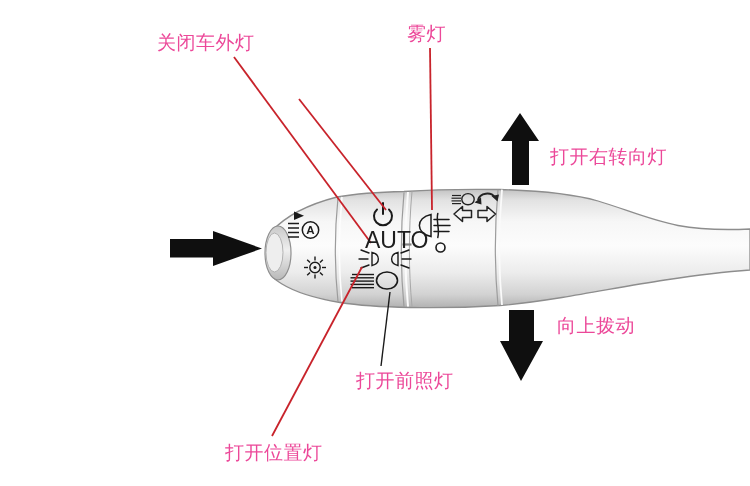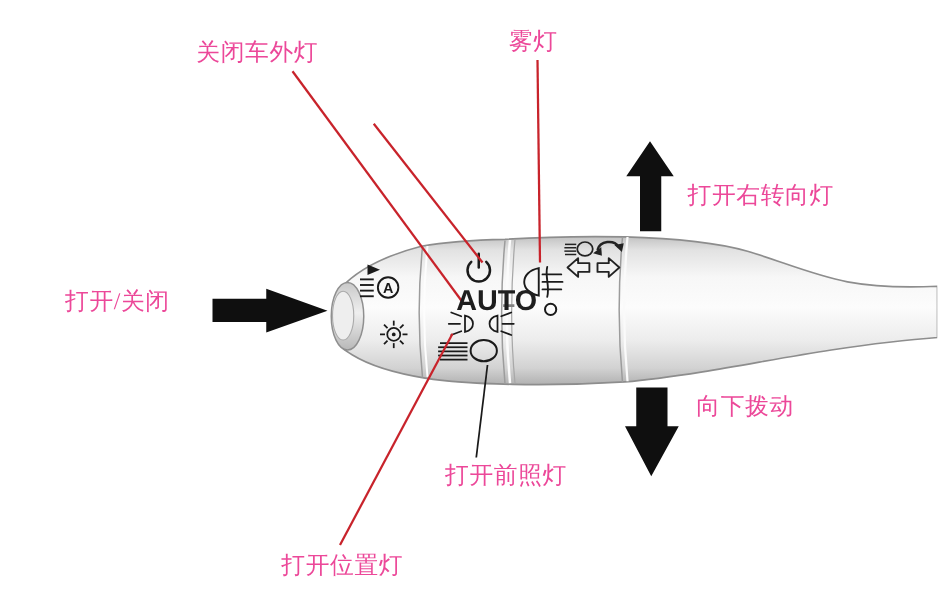--- a/index.html
+++ b/index.html
@@ -8,21 +8,21 @@
     font-family:"Liberation Serif","DejaVu Serif",serif;
   }
   .art{position:absolute;left:0;top:0;}
   .lbl{
     position:absolute;color:#ec4899;font-size:19px;line-height:1.15;
     white-space:nowrap;letter-spacing:0.5px;
   }
   .dial-auto{
     position:absolute;left:365px;top:229px;color:#1e1e1e;
     font-family:"Liberation Sans","DejaVu Sans",sans-serif;
-    font-size:23px;font-weight:700;letter-spacing:0px;line-height:1;
+    font-size:23px;font-weight:400;letter-spacing:0px;line-height:1;
   }
 </style>
 </head>
 <body>
 
 <div class="canvas">
 
   <svg class="art" width="750" height="486" viewBox="0 0 750 486">
     <defs>
       <linearGradient id="bodyGrad" x1="0" y1="188" x2="0" y2="309" gradientUnits="userSpaceOnUse">
@@ -149,20 +149,19 @@
     <line x1="381" y1="366" x2="390" y2="292" stroke="#1a1a1a" stroke-width="1.4"></line>
 
     <polygon points="170,239 213,239 213,231 262,248.5 213,266 213,257.5 170,257.5" fill="#0f0f0f"></polygon>
     <polygon points="520,113 539,141 529,141 529,185 512,185 512,141 501,141" fill="#0f0f0f"></polygon>
     <polygon points="509,310 534,310 534,341 543,341 521,381 500,341 509,341" fill="#0f0f0f"></polygon>
   </svg>
 
   <div class="lbl" style="left:157px;top:32px">关闭车外灯</div>
   <div class="lbl" style="left:407px;top:23px">雾灯</div>
   <div class="lbl" style="left:550px;top:146px">打开右转向灯</div>
-  <div class="lbl" style="left:52px;top:231px">打开/关闭</div>
-  <div class="lbl" style="left:557px;top:315px">向下拨动</div>
+  <div class="lbl" style="left:557px;top:315px">向上拨动</div>
   <div class="lbl" style="left:356px;top:370px">打开前照灯</div>
   <div class="lbl" style="left:225px;top:442px">打开位置灯</div>
 
   <div class="dial-auto">AUTO</div>
 
 </div>
 
 </body></html>

